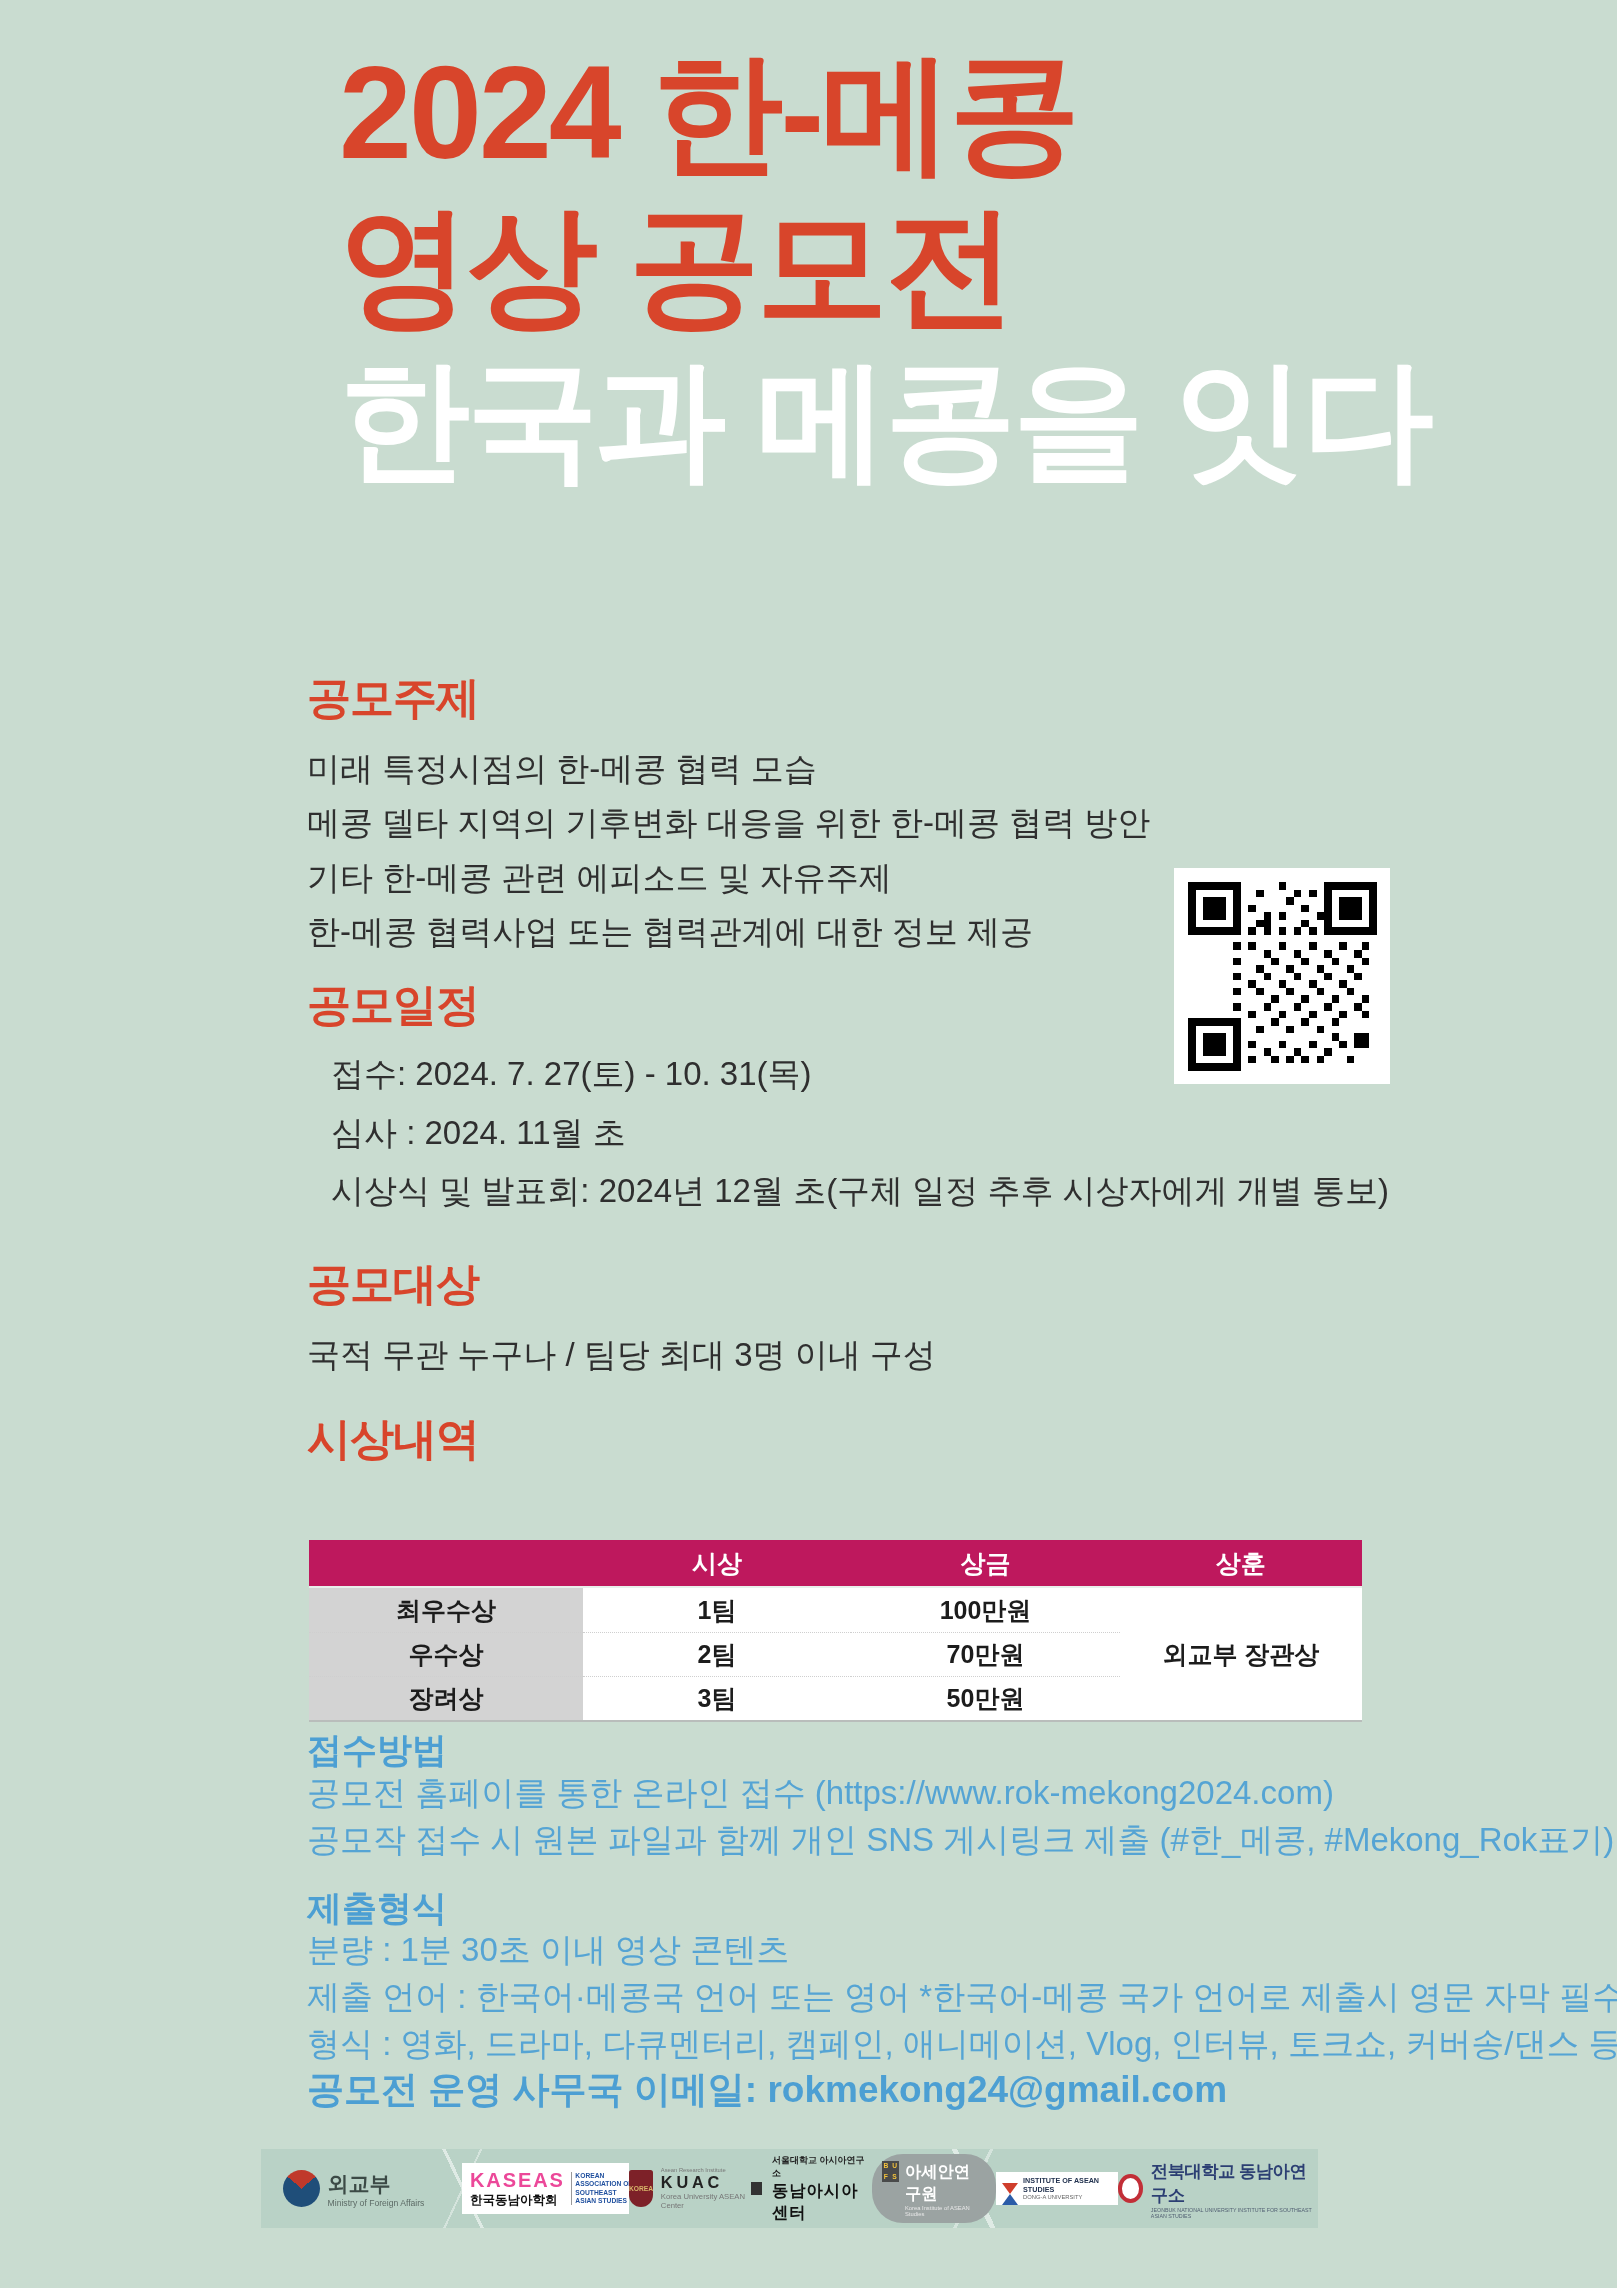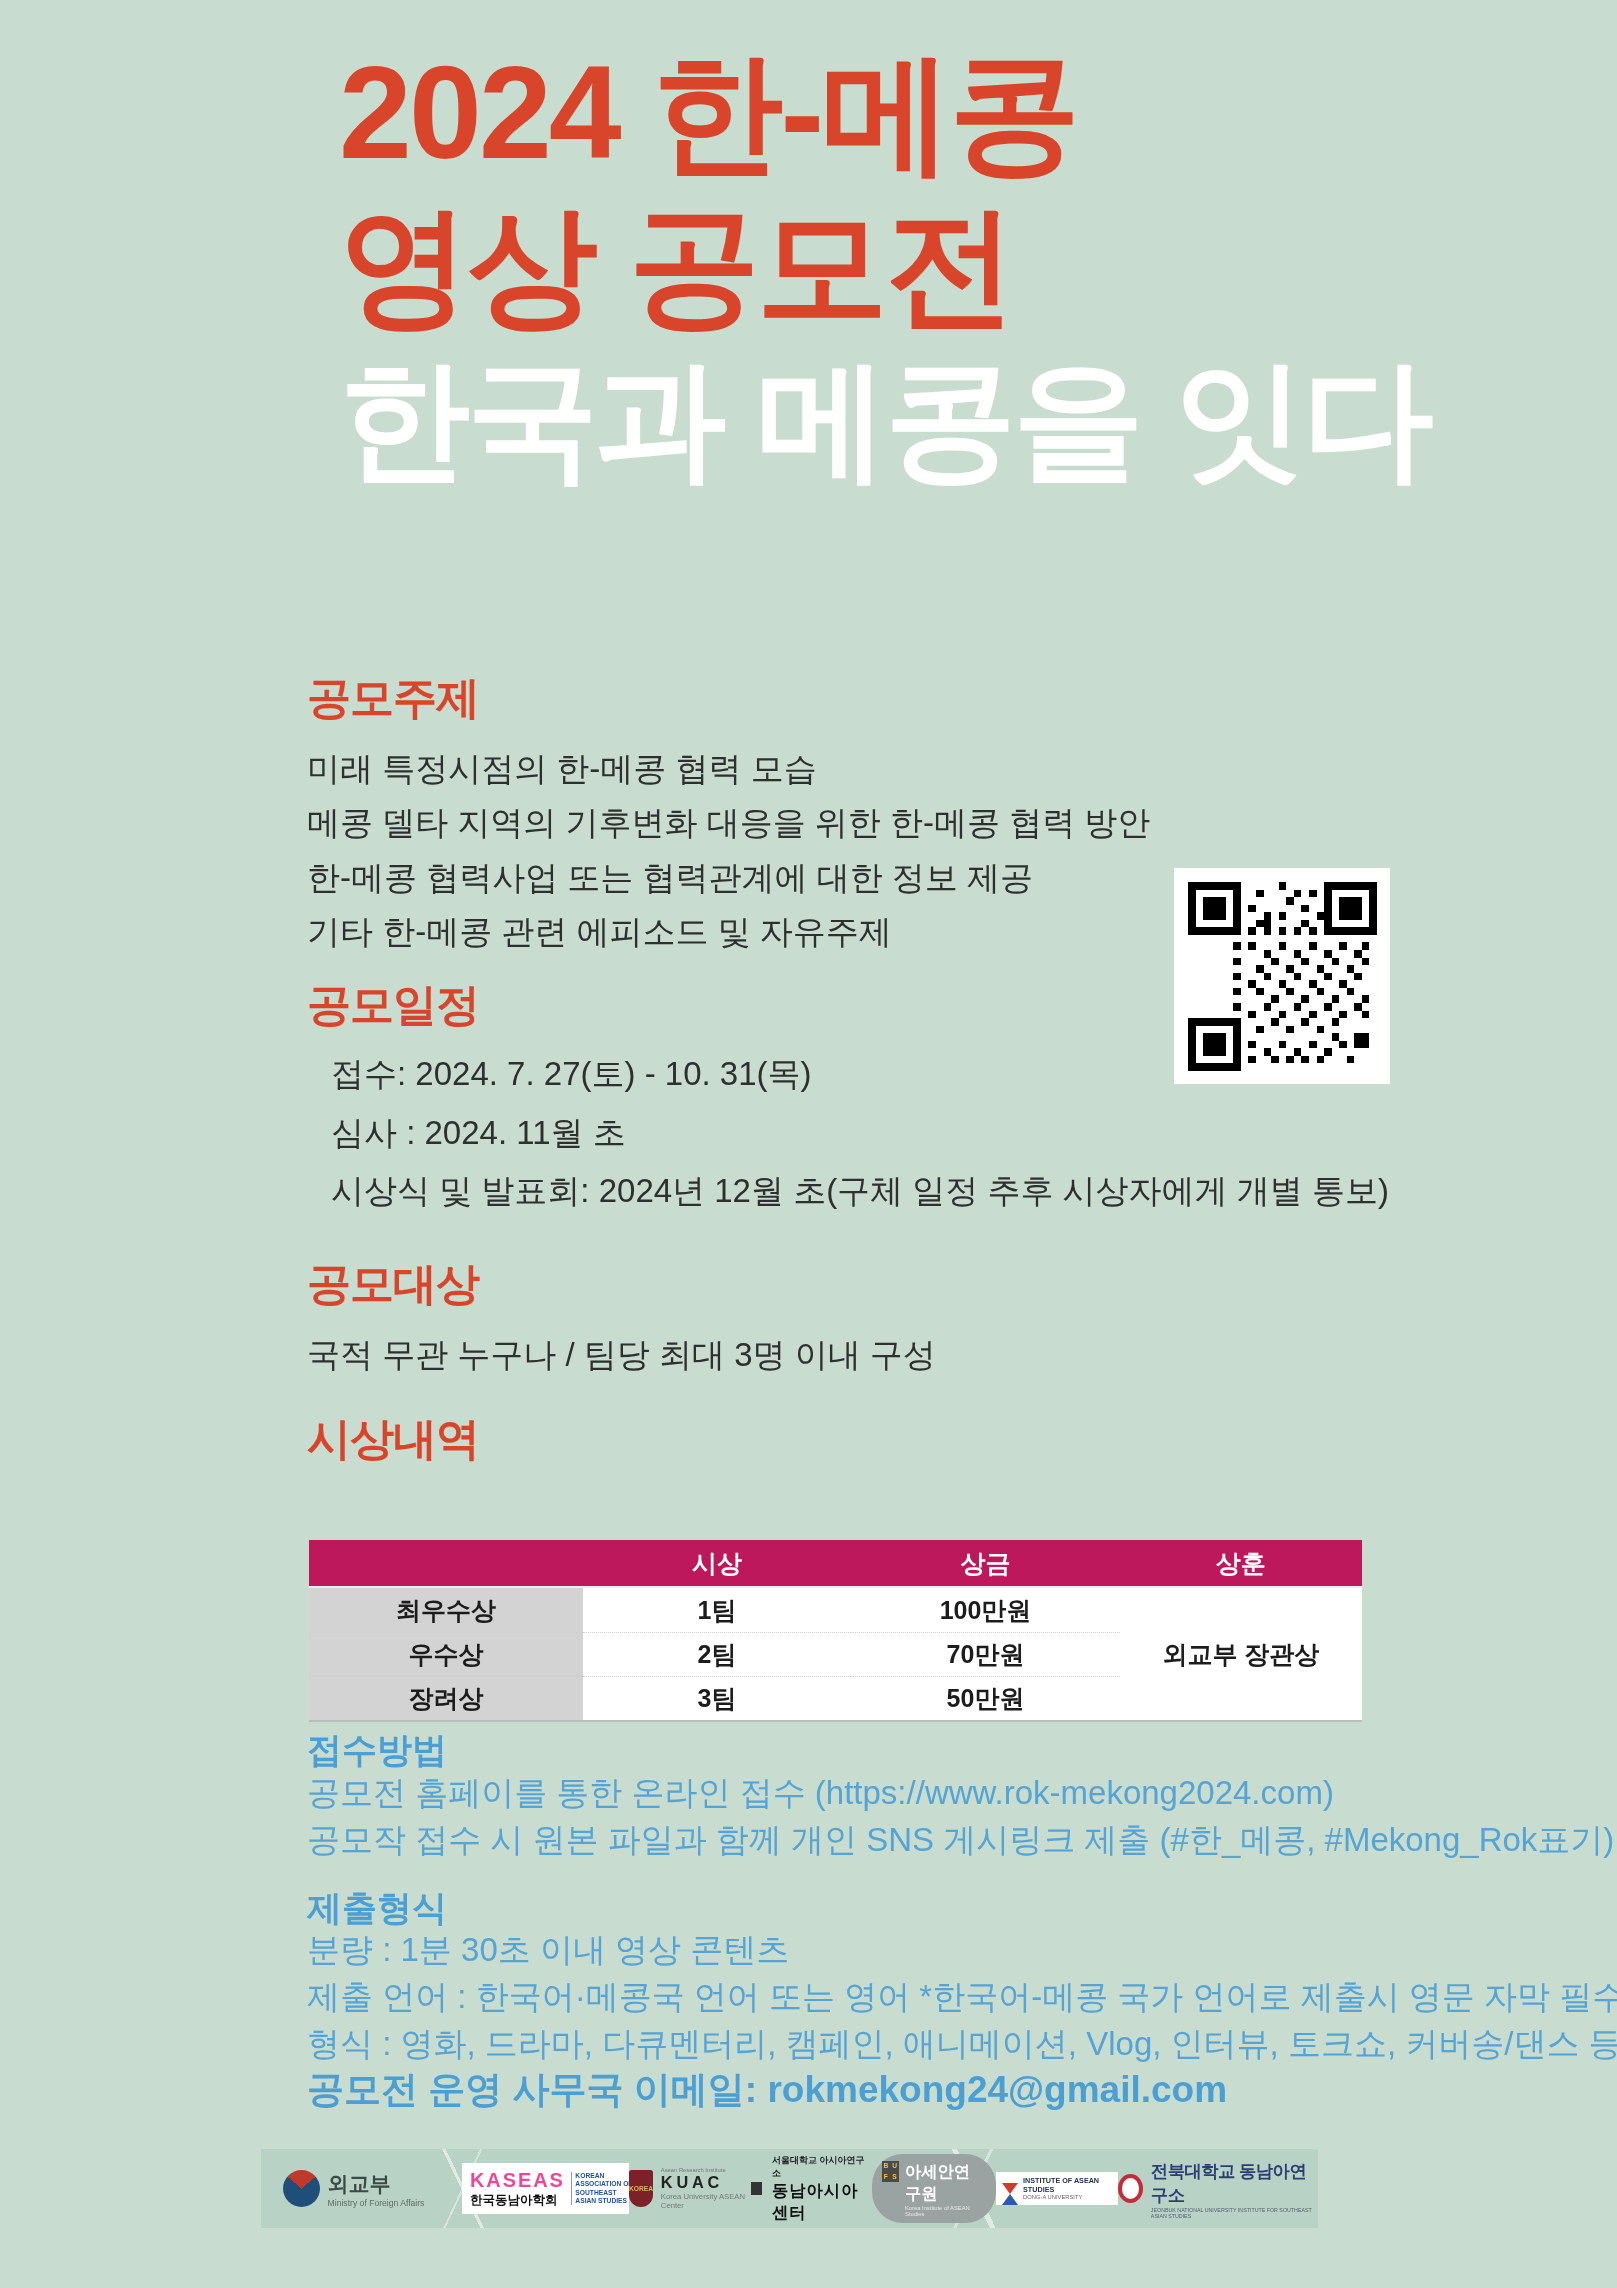--- a/index.html
+++ b/index.html
@@ -207,22 +207,22 @@
           <rect x="136" y="184" width="8" height="8"></rect>
           <rect x="168" y="184" width="8" height="8"></rect>
       </g>
     </svg>
   </div>
 
   <div class="section-heading" style="top:669px">공모주제</div>
   <div class="body-block" style="top:742px">
     <div>미래 특정시점의 한-메콩 협력 모습</div>
     <div>메콩 델타 지역의 기후변화 대응을 위한 한-메콩 협력 방안</div>
+    <div>기타 한-메콩 관련 에피소드 및 자유주제</div>
     <div>한-메콩 협력사업 또는 협력관계에 대한 정보 제공</div>
-    <div>기타 한-메콩 관련 에피소드 및 자유주제</div>
   </div>
 
   <div class="section-heading" style="top:976px">공모일정</div>
   <div class="body-block wide" style="top:1045px">
     <div>접수: 2024. 7. 27(토) - 10. 31(목)</div>
     <div>심사 : 2024. 11월 초</div>
     <div>시상식 및 발표회: 2024년 12월 초(구체 일정 추후 시상자에게 개별 통보)</div>
   </div>
 
   <div class="section-heading" style="top:1255px">공모대상</div>

